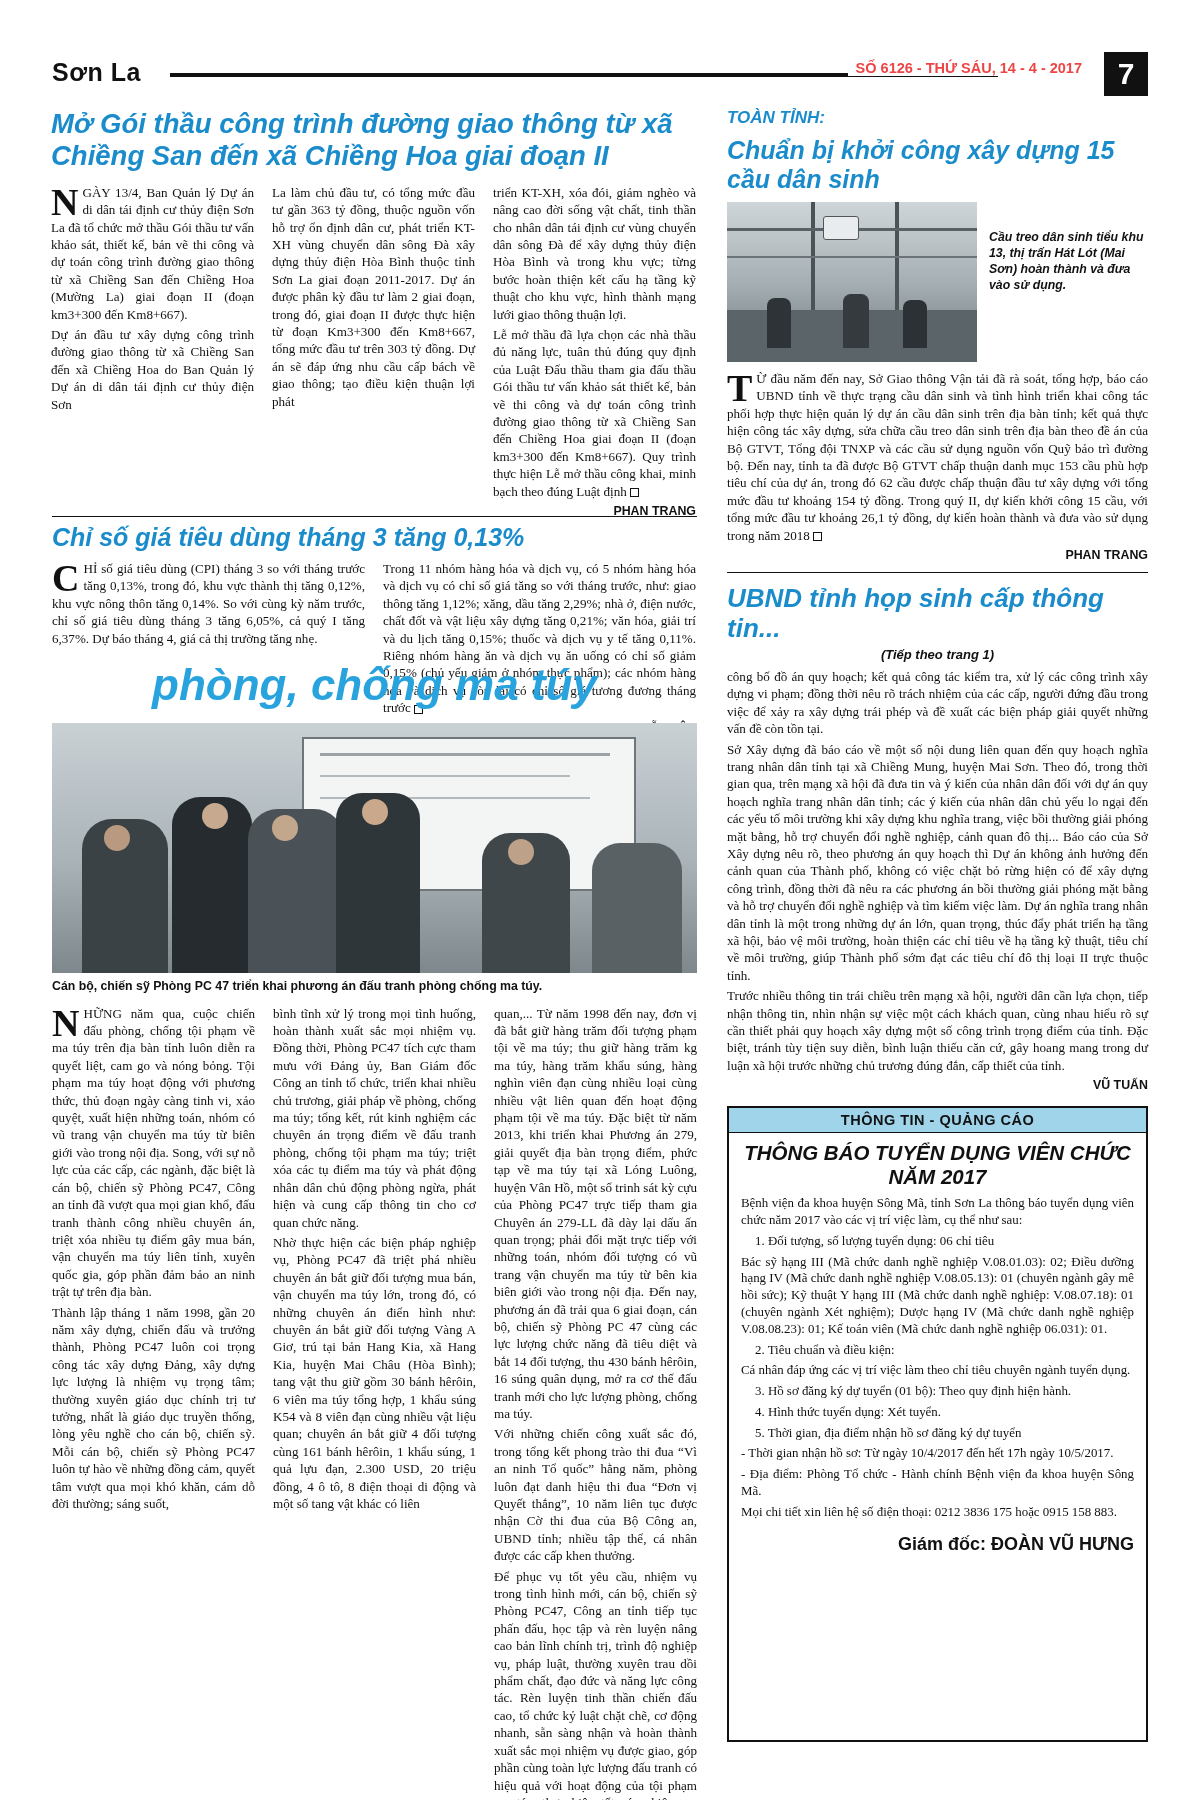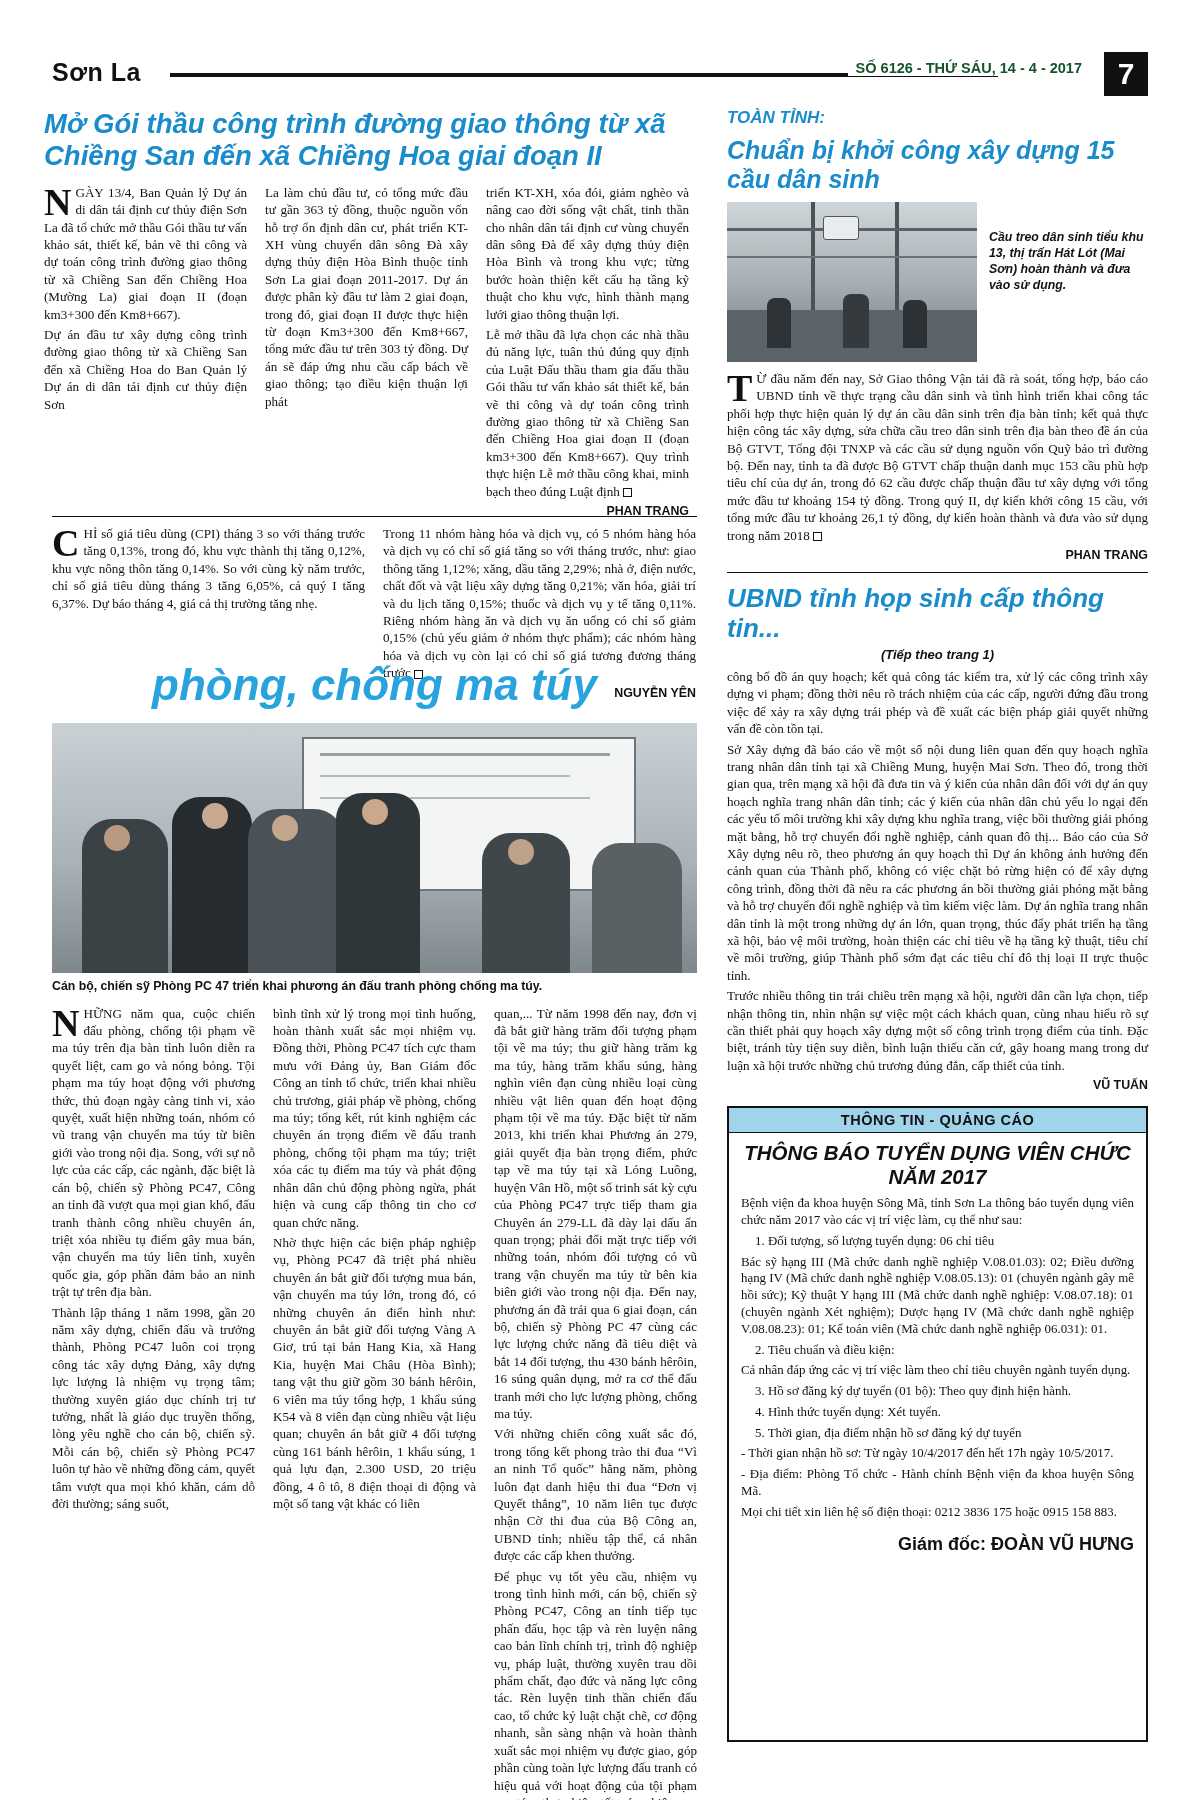--- a/index.html
+++ b/index.html
@@ -25,21 +25,21 @@
     position:absolute;left:0;top:2px;
     font-family:"Liberation Sans", sans-serif;
     font-weight:bold;font-size:25px;letter-spacing:.5px;color:#111;
   }
   .masthead .rule{
     position:absolute;left:118px;top:17px;right:150px;height:4px;background:#111;
   }
   .masthead .issue{
     position:absolute;right:58px;top:4px;
     font-family:"Liberation Sans", sans-serif;
-    font-size:14.5px;font-weight:bold;color:#14532d;white-space:nowrap;
+    font-size:14.5px;font-weight:bold;color:#ef4444;white-space:nowrap;
     background:#fff;padding:0 8px;
   }
   .masthead .pagenum{
     position:absolute;right:0;top:-4px;width:44px;height:44px;background:#111;color:#fff;
     font-family:"Liberation Sans", sans-serif;font-weight:bold;font-size:30px;
     display:flex;align-items:center;justify-content:center;
   }
   
   .col{position:absolute;box-sizing:border-box;}
   .hl{
@@ -57,21 +57,21 @@
   .byline{
     text-align:right;font-weight:bold;font-size:12.4px;
     font-family:"Liberation Sans", sans-serif;margin-top:2px;
   }
   .dropcap::first-letter{
     float:left;font-size:38px;line-height:30px;font-weight:bold;
     padding:3px 4px 0 0;font-family:"Liberation Serif", serif;
   }
   .thin-rule{height:1px;background:#111;width:100%;}
   
-  #art1{left:44px;top:108px;width:645px;}
+  #art1{left:51px;top:108px;width:645px;}
   #art1 .head{
     font-size:27.5px;
   }
   #art1 .cols{
     display:flex;gap:18px;margin-top:12px;
   }
   #art1 .cols .c{width:203px;}
   
   #art2{left:52px;top:516px;width:645px;}
   #art2 .head{font-size:25px;}
@@ -166,20 +166,21 @@
       <div class="c body-text">
         <p>triển KT-XH, xóa đói, giảm nghèo và nâng cao đời sống vật chất, tinh thần cho nhân dân tái định cư vùng chuyển dân sông Đà để xây dựng thủy điện Hòa Bình và trong khu vực; từng bước hoàn thiện kết cấu hạ tầng kỹ thuật cho khu vực, hình thành mạng lưới giao thông thuận lợi.</p>
         <p><span>Lễ mở thầu đã lựa chọn các nhà thầu đủ năng lực, tuân thủ đúng quy định của Luật Đấu thầu tham gia đấu thầu Gói thầu tư vấn khảo sát thiết kế, bản vẽ thi công và dự toán công trình đường giao thông từ xã Chiềng San đến Chiềng Hoa giai đoạn II (đoạn km3+300 đến Km8+667). Quy trình thực hiện Lễ mở thầu công khai, minh bạch theo đúng Luật định</span><span class="sq"></span></p>
         <div class="byline">PHAN TRANG</div>
       </div>
     </div>
   </div>
 
   <div class="col" id="art2">
     <div class="thin-rule"></div>
+    <div class="hl head" style="margin-top:6px;">Chỉ số giá tiêu dùng tháng 3 tăng 0,13%</div>
     <div class="cols">
       <div class="c body-text">
         <p class="dropcap">CHỈ số giá tiêu dùng (CPI) tháng 3 so với tháng trước tăng 0,13%, trong đó, khu vực thành thị tăng 0,12%, khu vực nông thôn tăng 0,14%. So với cùng kỳ năm trước, chỉ số giá tiêu dùng tháng 3 tăng 6,05%, cả quý I tăng 6,37%. Dự báo tháng 4, giá cả thị trường tăng nhẹ.</p>
       </div>
       <div class="c body-text">
         <p><span>Trong 11 nhóm hàng hóa và dịch vụ, có 5 nhóm hàng hóa và dịch vụ có chỉ số giá tăng so với tháng trước, như: giao thông tăng 1,12%; xăng, dầu tăng 2,29%; nhà ở, điện nước, chất đốt và vật liệu xây dựng tăng 0,21%; văn hóa, giải trí và du lịch tăng 0,15%; thuốc và dịch vụ y tế tăng 0,11%. Riêng nhóm hàng ăn và dịch vụ ăn uống có chỉ số giảm 0,15% (chủ yếu giảm ở nhóm thực phẩm); các nhóm hàng hóa và dịch vụ còn lại có chỉ số giá tương đương tháng trước</span><span class="sq"></span></p>
         <div class="byline">NGUYỄN YÊN</div>
       </div>
     </div>
   </div>

